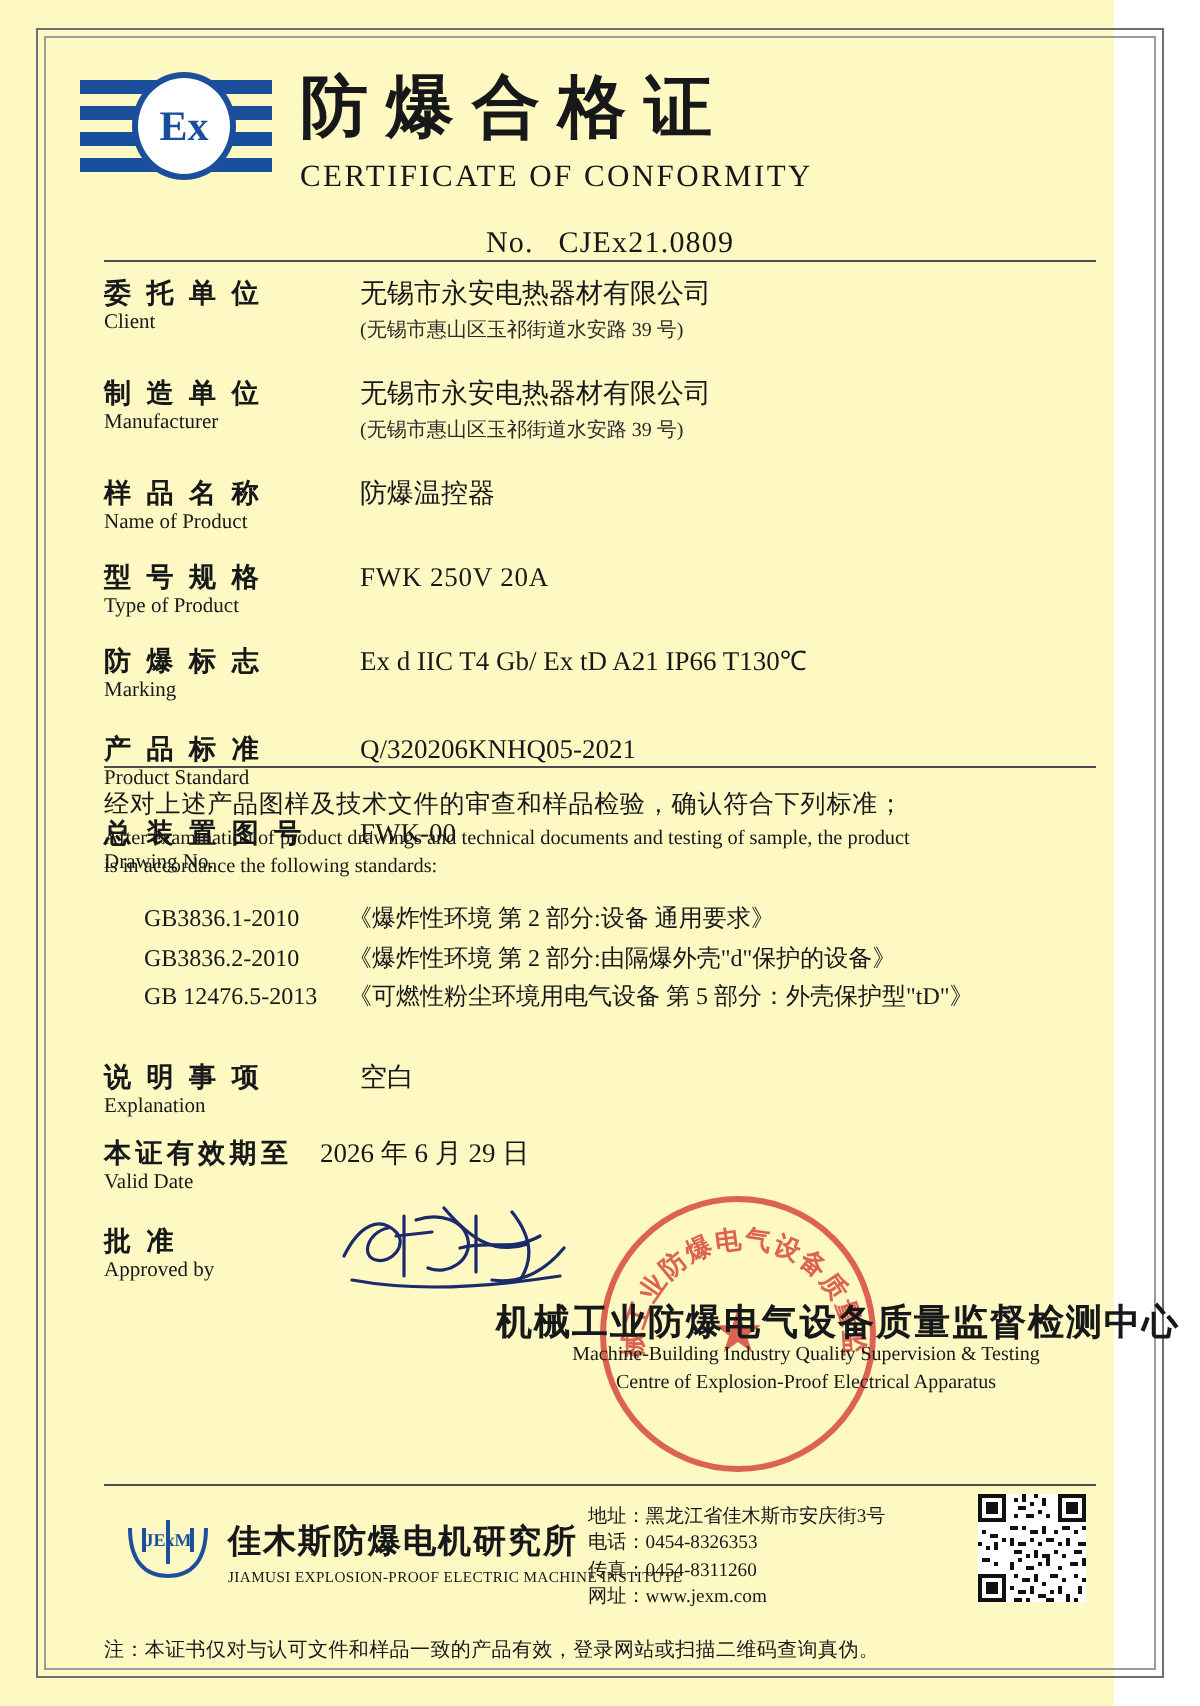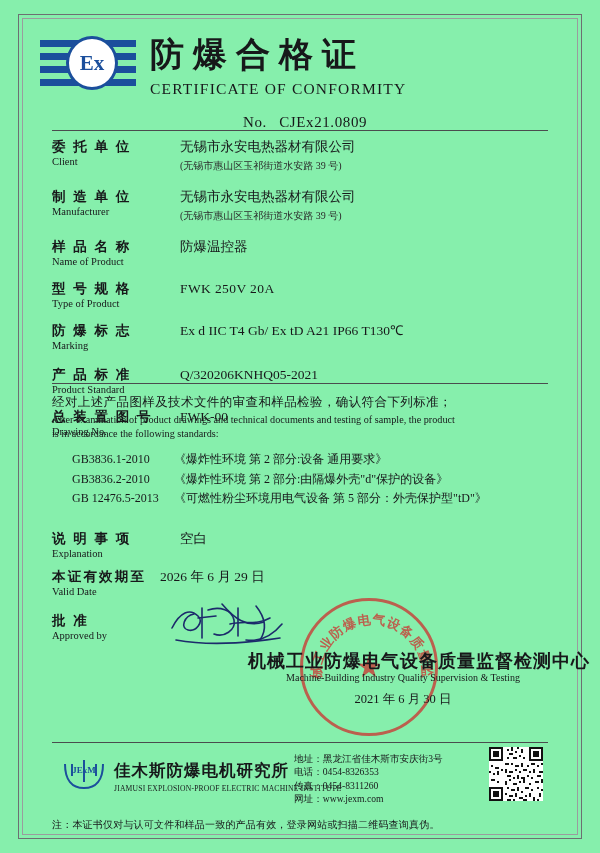--- a/index.html
+++ b/index.html
@@ -11,23 +11,23 @@
     width: 600px;
     height: 853px;
     font-family: "Liberation Serif", serif;
     color: #1a1a1a;
     position: relative;
     overflow: hidden;
   }
   .page {
     position: absolute;
     left: 0; top: 0;
-    width: 600px;
+    width: 557px;
     height: 853px;
-    background: #86efac;
+    background: #fef9c3;
   }
   .border-outer {
     position: absolute;
     left: 18px; top: 14px;
     width: 564px;
     height: 825px;
     border: 1.5px solid #6d6f72;
     box-sizing: border-box;
   }
   .border-inner {
@@ -526,21 +526,21 @@
       <text>
         <textPath href="#arcpath" startOffset="50%" text-anchor="middle">机械工业防爆电气设备质量监督</textPath>
       </text>
     </svg>
     <div class="star">★</div>
   </div>
 
   <div class="issuer">
     <div class="i-cn">机械工业防爆电气设备质量监督检测中心</div>
     <div class="i-en1">Machine-Building Industry Quality Supervision &amp; Testing</div>
-    <div class="i-date">2021 年 6 月 30 日</div>
+    <div class="i-en2">Centre of Explosion-Proof Electrical Apparatus</div>
   </div>
 
   <div class="qr">
     <svg width="54" height="54" viewBox="0 0 27 27" shape-rendering="crispEdges">
       <rect width="27" height="27" fill="#ffffff"></rect>
       <g fill="#111111">
         <rect x="0" y="0" width="7" height="1"></rect>
           <rect x="0" y="6" width="7" height="1"></rect>
         <rect x="0" y="0" width="1" height="7"></rect>
           <rect x="6" y="0" width="1" height="7"></rect>

